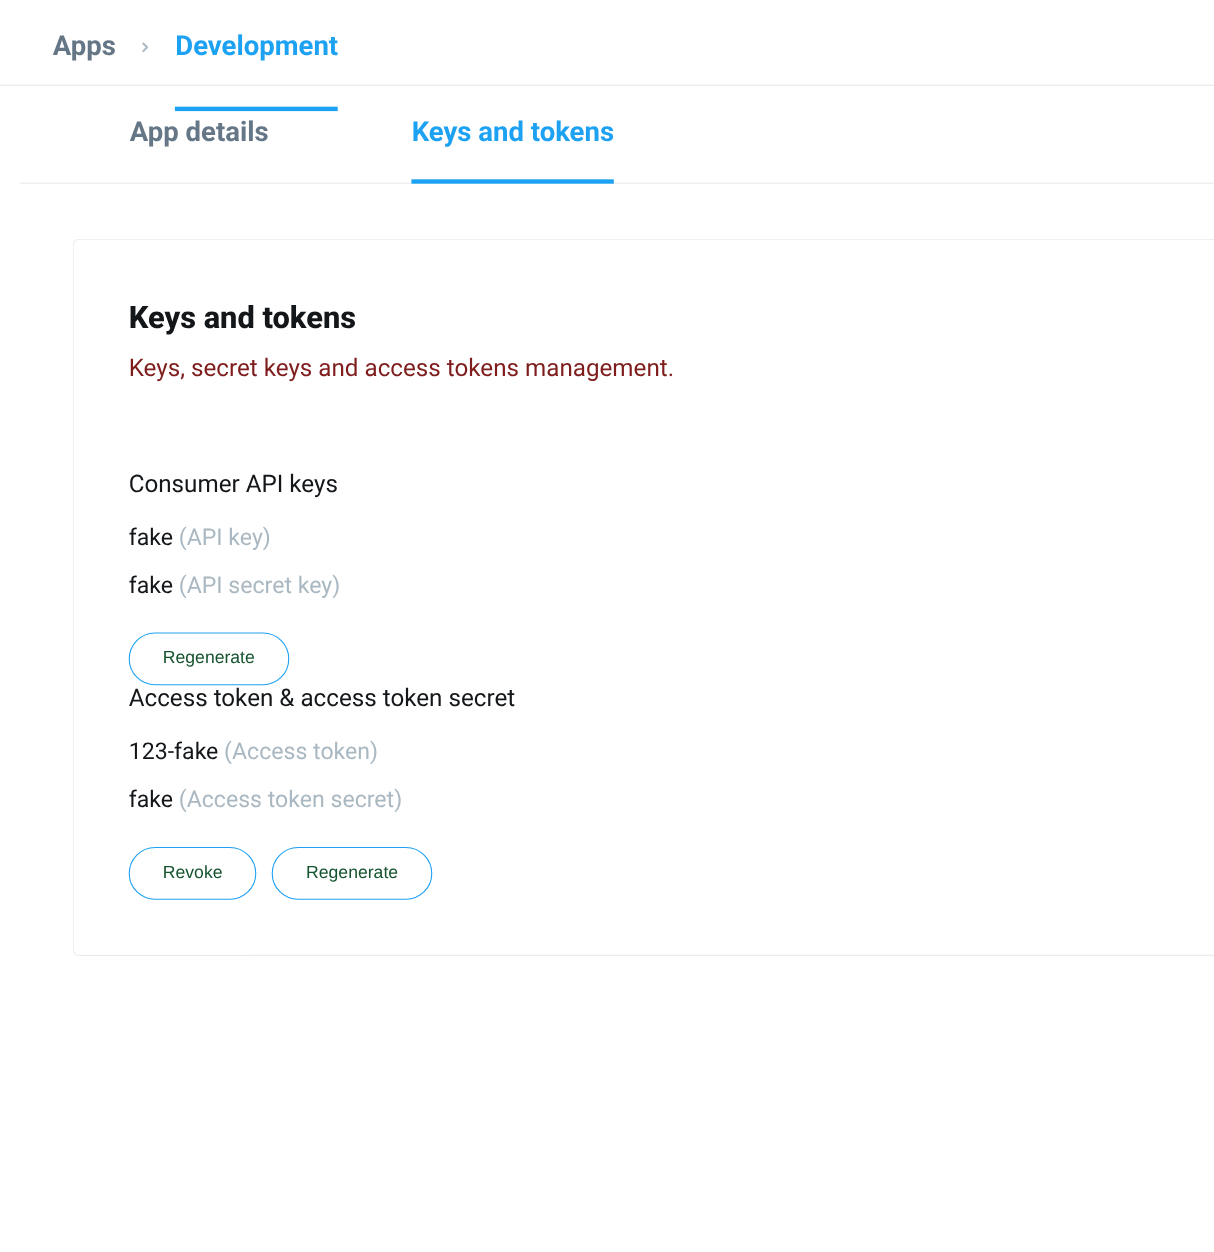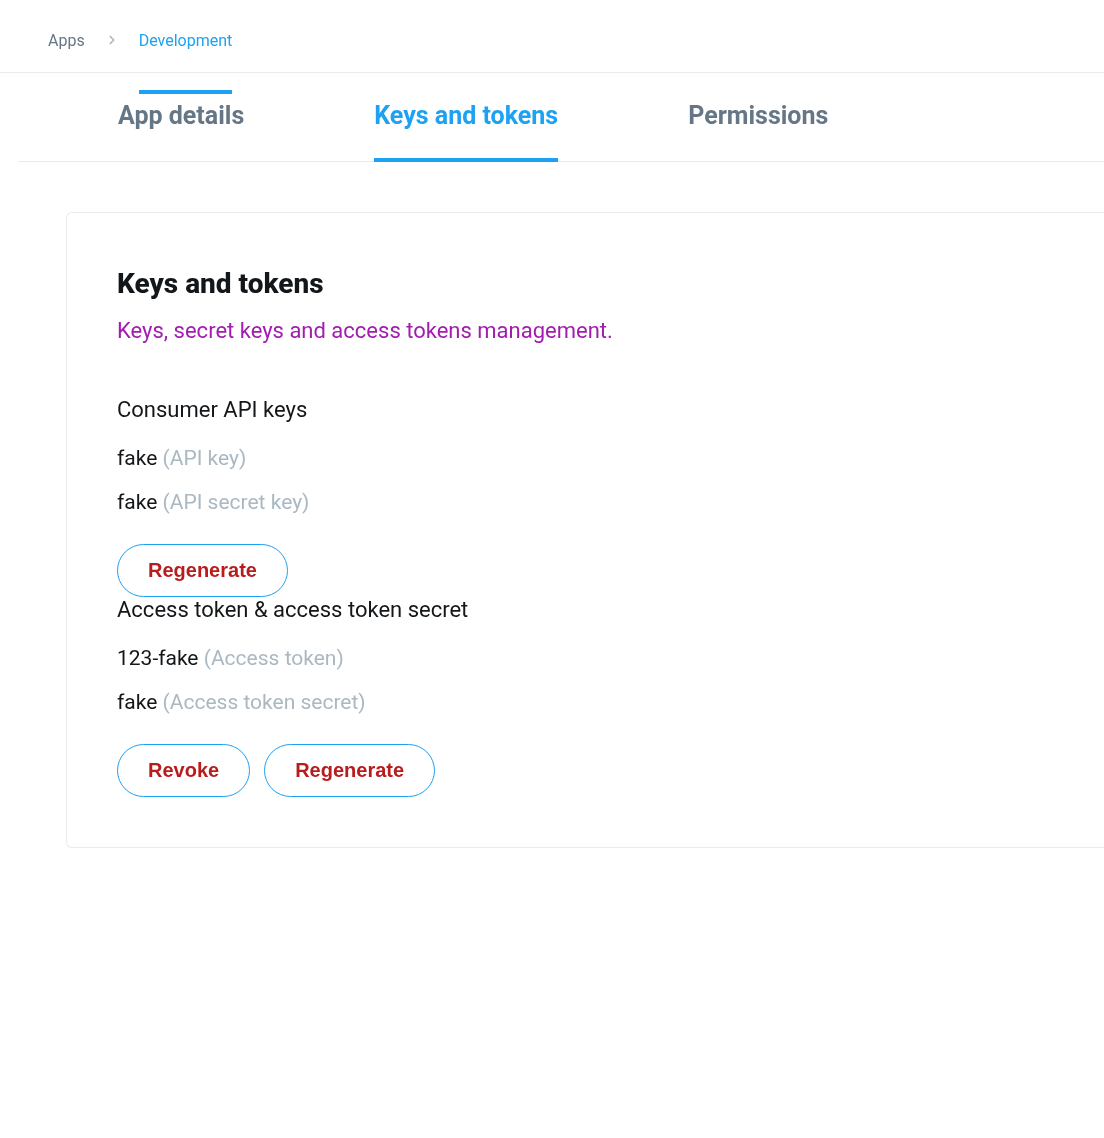--- a/index.html
+++ b/index.html
@@ -14,22 +14,22 @@
       width: 1104px;
     }
     .breadcrumb {
       display: flex;
       align-items: center;
       padding: 28px 0 20px 48px;
       gap: 20px;
       border-bottom: 1px solid #e6ecf0;
     }
     .breadcrumb-item {
-      font-size: 16px;
-      font-weight: 400;
+      font-size: 25px;
+      font-weight: 700;
       color: #657786;
       text-decoration: none;
     }
     .breadcrumb-item.active {
       color: #1da1f2;
       border-bottom: 4px solid #1da1f2;
       padding-bottom: 40px;
       margin-bottom: -24px;
     }
     .breadcrumb-chevron {
@@ -68,22 +68,22 @@
       padding: 54px 50px 50px 50px;
     }
     .card-title {
       font-size: 28px;
       font-weight: 800;
       color: #14171a;
       margin-bottom: 18px;
     }
     .card-subtitle {
       font-size: 22px;
-      color: #a21caf;
-      margin-bottom: 54px;
+      color: #7f1d1d;
+      margin-bottom: 80px;
     }
     .section-title {
       font-size: 22px;
       font-weight: 400;
       color: #14171a;
       margin-bottom: 24px;
     }
     .key-row {
       font-size: 21px;
       margin-bottom: 20px;
@@ -97,23 +97,23 @@
     .button-row {
       display: flex;
       gap: 14px;
       margin-top: 30px;
       margin-bottom: 46px;
     }
     .button-row:last-child {
       margin-bottom: 0;
     }
     .btn {
-      font-size: 20px;
-      font-weight: 700;
-      color: #b91c1c;
+      font-size: 16px;
+      font-weight: 400;
+      color: #14532d;
       background: transparent;
       border: 1.5px solid #1da1f2;
       border-radius: 999px;
       padding: 14px 30px;
       cursor: pointer;
     }
     .section-block {
       margin-bottom: 0;
     }
   </style>
@@ -128,21 +128,20 @@
       </svg>
   </span>
   <span class="breadcrumb-link-wrapper">
     <a href="#" class="breadcrumb-item active">Development</a>
   </span>
 </div>
 
 <div class="tabs">
   <div class="tab">App details</div>
   <div class="tab active">Keys and tokens</div>
-  <div class="tab">Permissions</div>
 </div>
 
 <div class="card">
   <h2 class="card-title">Keys and tokens</h2>
   <p class="card-subtitle">Keys, secret keys and access tokens management.</p>
 
   <div class="section-block">
     <h3 class="section-title">Consumer API keys</h3>
     <div class="key-row">
       <span class="key-value">fake</span>

